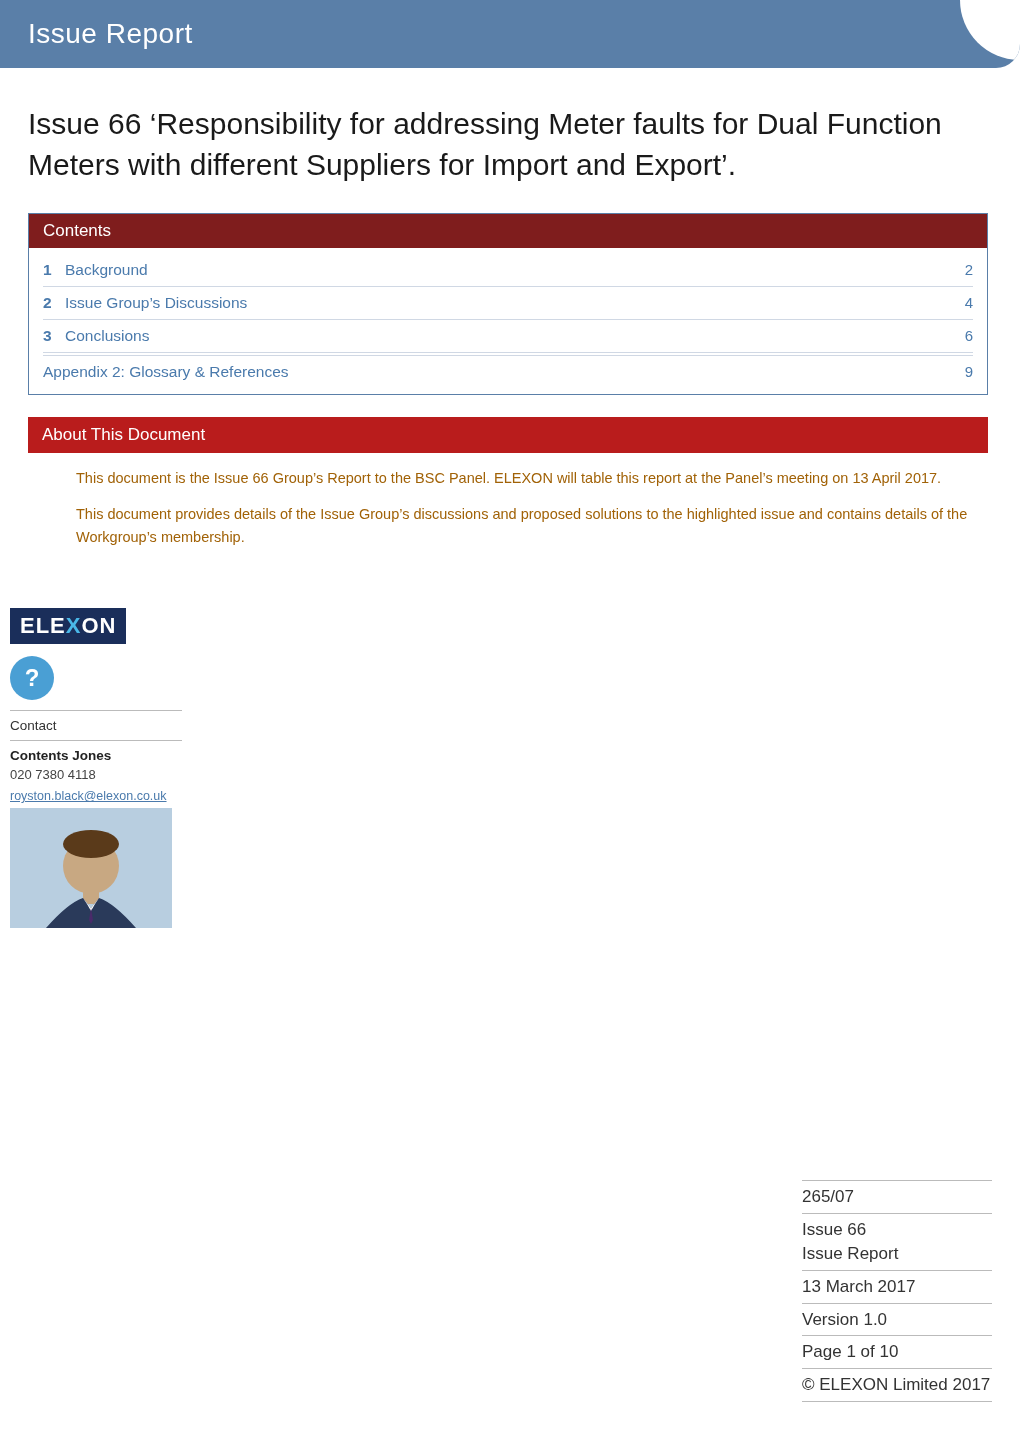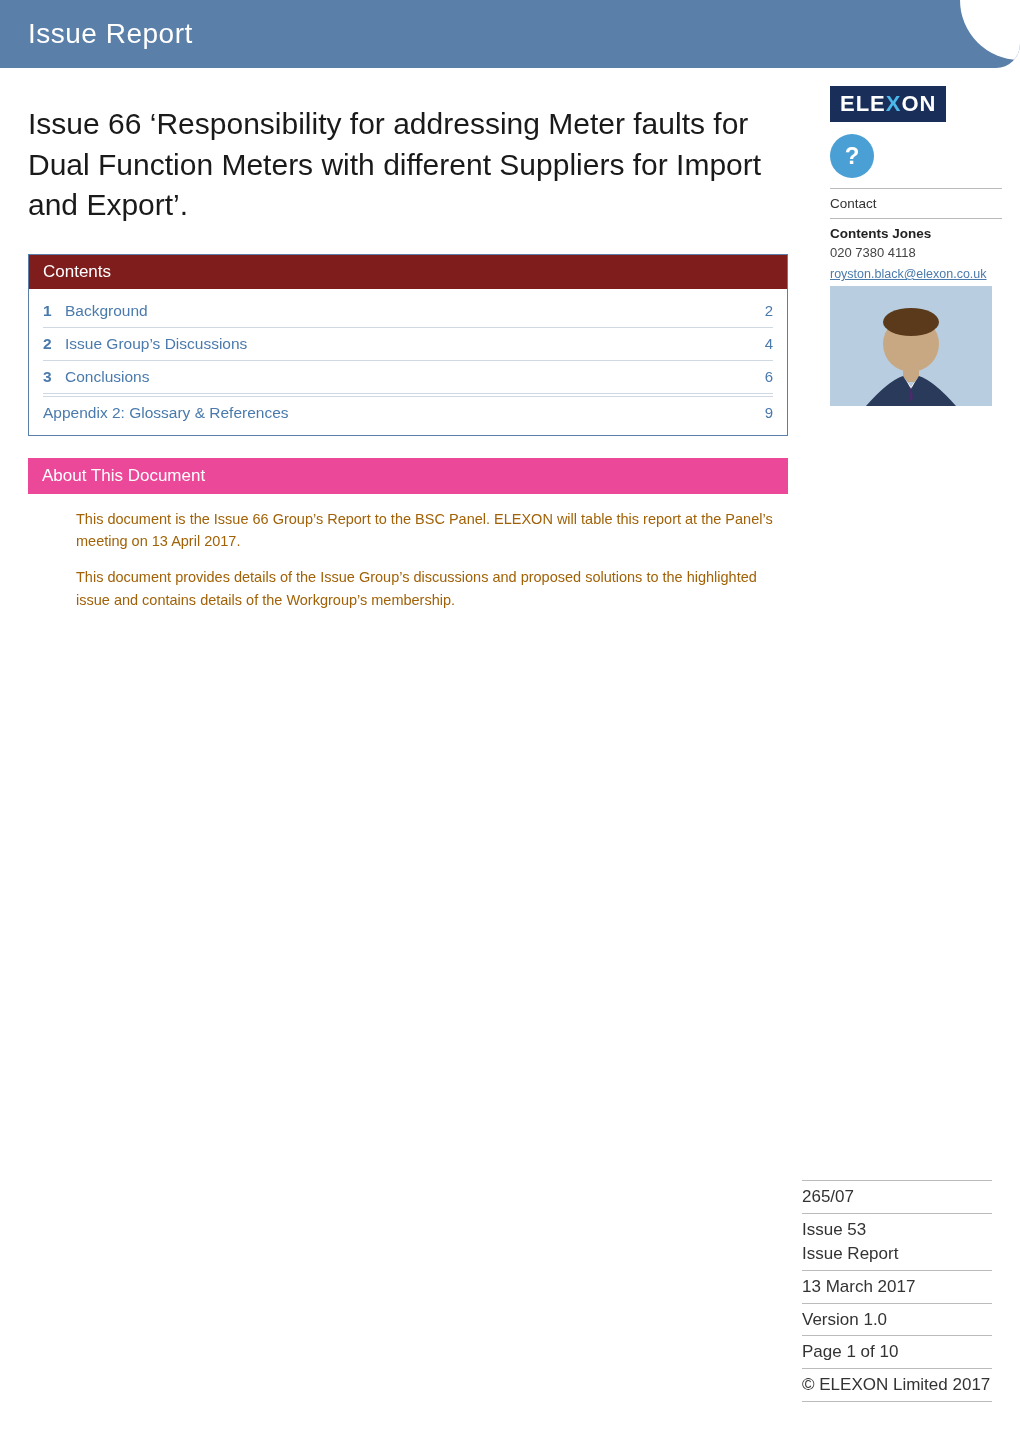--- a/index.html
+++ b/index.html
@@ -19,20 +19,21 @@
     }
     .header-bar h1 {
       font-size: 28px;
       font-weight: 400;
       letter-spacing: 0.5px;
     }
 
     
     .main-layout {
       display: flex;
+      flex-direction: column;
       padding: 0;
     }
 
     
     .left-content {
       flex: 1;
       padding: 28px 32px 28px 28px;
     }
 
     
@@ -107,21 +108,21 @@
     }
     .contents-appendix-row .page-num {
       color: #4a7aac;
       font-size: 15px;
       min-width: 20px;
       text-align: right;
     }
 
     
     .about-section-header {
-      background: #ec4899;
+      background: #b91c1c;
       color: #fff;
       padding: 8px 14px;
       font-size: 17px;
       font-weight: 400;
       margin-bottom: 14px;
     }
     .about-section-body {
       font-size: 14.5px;
       color: #a16207;
       line-height: 1.55;
@@ -344,20 +345,20 @@
 
         <path d="M81 100 L79 112 L81 116 L83 112 Z" fill="#4a2a6a"></path>
       </svg>
     </div>
   </div>
 </div>
 
 <div class="bottom-meta">
   <div class="bottom-meta-row">265/07</div>
   <div class="bottom-meta-row">
-    <span>Issue 53</span><br>
+    <span>Issue 66</span><br>
     <span>Issue Report</span>
   </div>
   <div class="bottom-meta-row">13 March 2017</div>
   <div class="bottom-meta-row">Version 1.0</div>
   <div class="bottom-meta-row">Page 1 of 10</div>
   <div class="bottom-meta-row">© ELEXON Limited 2017</div>
 </div>
 
 </body></html>

